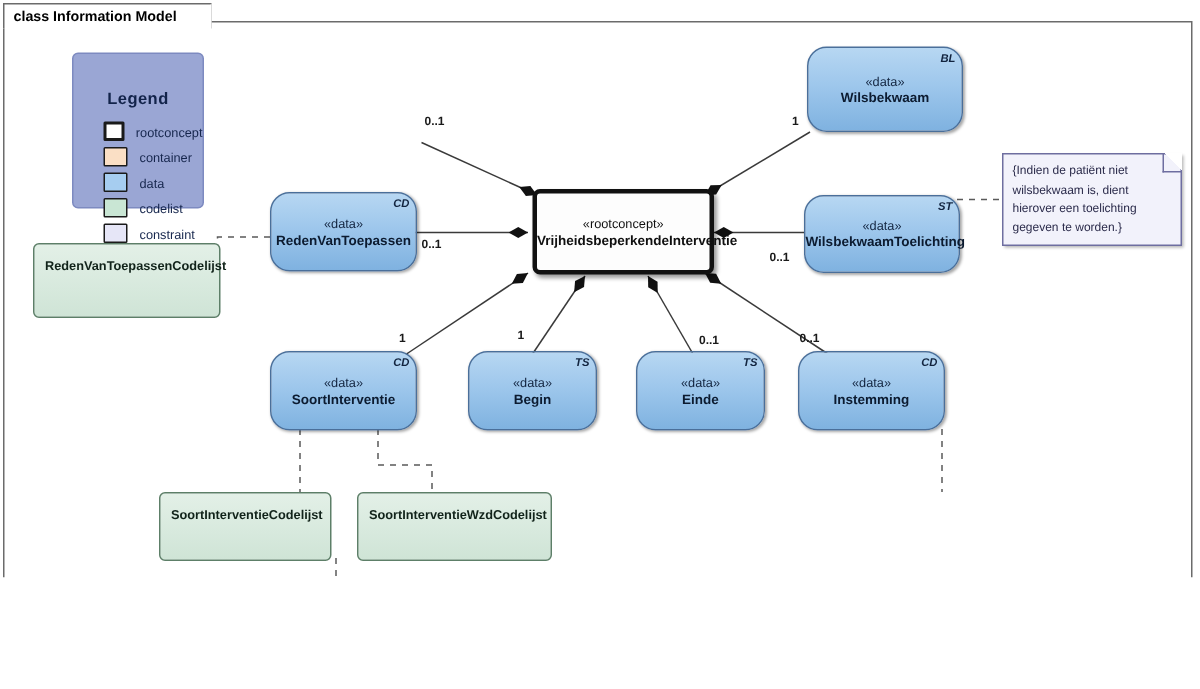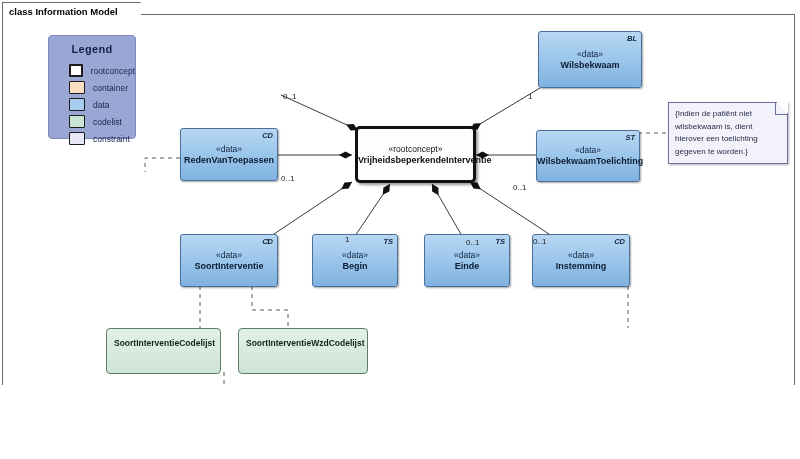--- a/index.html
+++ b/index.html
@@ -11,21 +11,21 @@
   #title-tab{position:absolute;left:2px;top:2px;height:17px;box-sizing:border-box;
              border:1px solid #6b6b6b;border-bottom:none;background:#fff;padding:1px 22px 0 6px;
              font-size:9.5px;color:#000;white-space:nowrap;line-height:15px;font-weight:bold;}
   #title-tab:after{content:"";position:absolute;right:-1px;top:-1px;width:0;height:0;
              border-left:14px solid transparent;border-bottom:18px solid #fff;}
 
   
   #wires{position:absolute;left:0;top:0;width:800px;height:459px;}
 
   
-  .node{position:absolute;box-sizing:border-box;border:1px solid #4a6f9a;border-radius:3px;
+  .node{position:absolute;box-sizing:border-box;border:1px solid #4a6f9a;border-radius:13px;
         box-shadow:1px 1px 2px rgba(0,0,0,.35);}
   .node .stereo{font-size:8.5px;color:#12243f;text-align:center;line-height:11px;}
   .node .nm{font-size:9px;font-weight:bold;color:#0c1b30;text-align:center;line-height:11px;}
   .node .corner{position:absolute;right:4px;top:2px;font-size:7.5px;font-style:italic;font-weight:bold;color:#12243f;}
 
   
   .data-node{background:linear-gradient(180deg,#b7d7f2 0%,#9ec7ec 45%,#7fb2e0 100%);}
   .data-node .inner{position:absolute;left:0;right:0;top:50%;transform:translateY(-50%);}
 
   
@@ -48,27 +48,27 @@
   
   .note-node{position:absolute;box-sizing:border-box;background:#f2f2fb;border:1px solid #6e6ea0;
              box-shadow:1px 1px 2px rgba(0,0,0,.3);}
   .note-node .txt{font-size:8px;color:#2a2a4a;line-height:12.5px;padding:5px 6px 0 6px;}
   .note-fold{position:absolute;right:-1px;top:-1px;width:12px;height:12px;
              background:linear-gradient(225deg,#fff 0 50%,transparent 50%);
              border-left:1px solid #6e6ea0;border-bottom:1px solid #6e6ea0;}
 
   
   #legend{position:absolute;box-sizing:border-box;background:#9aa6d4;border:1px solid #7d8ac0;border-radius:4px;}
-  #legend .lg-title{font-size:11px;font-weight:bold;color:#12234a;text-align:center;margin-top:7px;letter-spacing:.3px;}
+  #legend .lg-title{font-size:11px;font-weight:bold;color:#12234a;text-align:center;margin-top:24px;letter-spacing:.3px;}
   #legend .lg-list{margin-top:7px;padding-left:20px;}
   #legend .lg-row{display:flex;align-items:center;gap:8px;height:17px;}
   #legend .sw{width:16px;height:13px;border:1px solid #1a1a1a;box-sizing:border-box;border-radius:1px;}
   #legend .lg-lbl{font-size:8.5px;color:#15254c;}
 
-  .mult{position:absolute;font-size:8px;font-weight:normal;color:#1a1a1a;white-space:nowrap;margin-top:16px;}
+  .mult{position:absolute;font-size:8px;font-weight:bold;color:#1a1a1a;white-space:nowrap;}
 </style>
 </head>
 <body>
 
 <div id="canvas">
 
   <div id="frame"></div>
   <div id="title-tab">class Information Model</div>
 
   <svg id="wires">
@@ -194,20 +194,31 @@
   </div>
 
   <div class="node data-node" style="left:532px;top:234px;width:98px;height:53px;">
     <span class="corner">CD</span>
     <div class="inner">
       <div class="stereo">«data»</div>
       <div class="nm">Instemming</div>
     </div>
   </div>
 
+  <div class="code-node" style="position:absolute;left:22px;top:162px;width:123px;height:48px;">
+    <div class="row">
+      <span class="cl-nm">RedenVanToepassenCodelijst</span>
+      <svg width="11" height="13" viewBox="0 0 11 13">
+        <path d="M0.5,0.5 H7 L10.5,4 V12.5 H0.5 Z" fill="#fff" stroke="#4a6fa5"></path>
+        <path d="M7,0.5 V4 H10.5" fill="none" stroke="#4a6fa5"></path>
+        <path d="M2.4,5.2 H8.2 M2.4,7 H8.2 M2.4,8.8 H6" stroke="#8aaed6" stroke-width=".9"></path>
+        <path d="M6.6,8.4 L10.4,8.4 L10.4,12.4 Z" fill="#d6342c"></path>
+      </svg>
+    </div>
+  </div>
 
   <div class="code-node" style="position:absolute;left:106px;top:328px;width:113px;height:44px;">
     <div class="row">
       <span class="cl-nm">SoortInterventieCodelijst</span>
       <svg width="11" height="13" viewBox="0 0 11 13">
         <path d="M0.5,0.5 H7 L10.5,4 V12.5 H0.5 Z" fill="#fff" stroke="#4a6fa5"></path>
         <path d="M7,0.5 V4 H10.5" fill="none" stroke="#4a6fa5"></path>
         <path d="M2.4,5.2 H8.2 M2.4,7 H8.2 M2.4,8.8 H6" stroke="#8aaed6" stroke-width=".9"></path>
         <path d="M6.6,8.4 L10.4,8.4 L10.4,12.4 Z" fill="#d6342c"></path>
       </svg>

